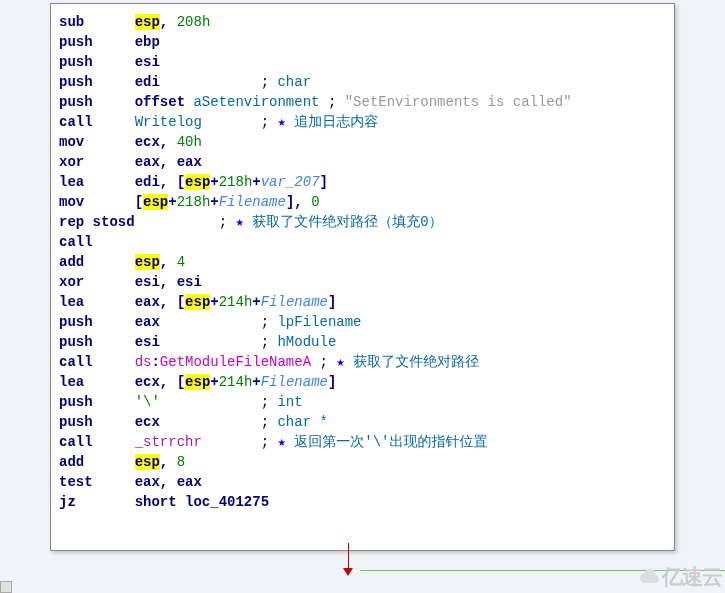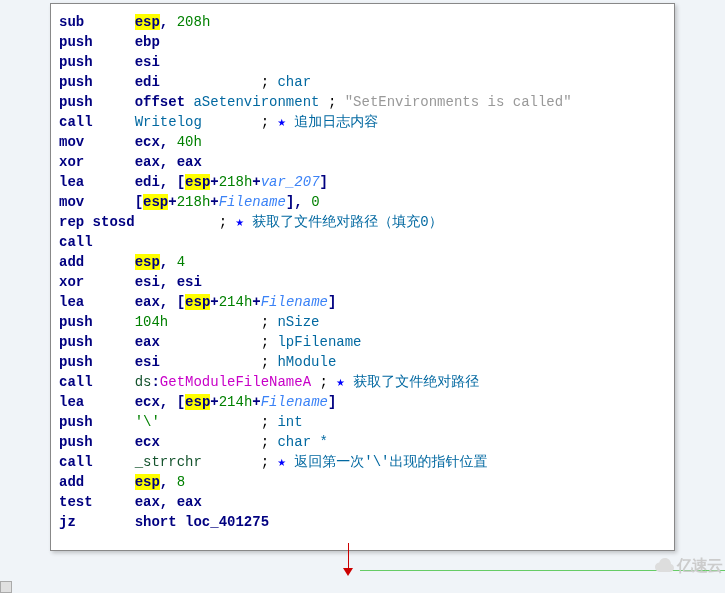--- a/index.html
+++ b/index.html
@@ -28,21 +28,21 @@
     }
     .code-line {
       white-space: pre;
       line-height: 20px;
       height: 20px;
     }
     .c-navy { color: #000080; font-weight: bold; }
     .c-green { color: #008000; }
     .c-blue { color: #0369a1; }
     .c-teal { color: #3b82f6; font-style: italic; }
-    .c-olive { color: #14532d; }
+    .c-olive { color: #a21caf; }
     .c-magenta { color: #c800c8; }
     .c-gray { color: #999; }
     .c-black { color: #000; }
     .c-star { color: #0000ff; }
     .hl-esp {
       background: #ffff00;
       color: #000080;
       font-weight: bold;
     }
     .arrow-box {
@@ -79,24 +79,24 @@
       bottom: 0;
       left: 0;
       width: 12px;
       height: 12px;
       background: #e0e0e0;
       border: 1px solid #aaa;
     }
     .watermark {
       position: absolute;
       right: 3px;
-      bottom: 15px;
+      bottom: 2px;
       color: #ccc;
       font-family: sans-serif;
-      font-size: 16px;
+      font-size: 21px;
       font-weight: bold;
       letter-spacing: -1px;
     }
     .watermark-cloud {
       display: inline-block;
       vertical-align: middle;
     }
   </style>
 </head>
 <body>
@@ -111,21 +111,20 @@
       <div class="code-line"><span class="c-navy">call</span><span>     </span><span class="c-blue">Writelog</span><span class="c-black">       ; </span><span class="c-star">★</span><span class="c-blue"> 追加日志内容</span></div>
       <div class="code-line"><span class="c-navy">mov</span><span>      </span><span class="c-navy">ecx</span><span class="c-navy">, </span><span class="c-green">40h</span></div>
       <div class="code-line"><span class="c-navy">xor</span><span>      </span><span class="c-navy">eax</span><span class="c-navy">, </span><span class="c-navy">eax</span></div>
       <div class="code-line"><span class="c-navy">lea</span><span>      </span><span class="c-navy">edi</span><span class="c-navy">, [</span><span class="hl-esp">esp</span><span class="c-navy">+</span><span class="c-green">218h</span><span class="c-navy">+</span><span class="c-teal">var_207</span><span class="c-navy">]</span></div>
       <div class="code-line"><span class="c-navy">mov</span><span>      </span><span class="c-navy">[</span><span class="hl-esp">esp</span><span class="c-navy">+</span><span class="c-green">218h</span><span class="c-navy">+</span><span class="c-teal">Filename</span><span class="c-navy">], </span><span class="c-green">0</span></div>
       <div class="code-line"><span class="c-navy">rep stosd</span><span class="c-black">          ; </span><span class="c-star">★</span><span class="c-blue"> 获取了文件绝对路径（填充0）</span></div>
       <div class="code-line"><span class="c-navy">call</span></div>
       <div class="code-line"><span class="c-navy">add</span><span>      </span><span class="hl-esp">esp</span><span class="c-navy">, </span><span class="c-green">4</span></div>
       <div class="code-line"><span class="c-navy">xor</span><span>      </span><span class="c-navy">esi</span><span class="c-navy">, </span><span class="c-navy">esi</span></div>
       <div class="code-line"><span class="c-navy">lea</span><span>      </span><span class="c-navy">eax</span><span class="c-navy">, [</span><span class="hl-esp">esp</span><span class="c-navy">+</span><span class="c-green">214h</span><span class="c-navy">+</span><span class="c-teal">Filename</span><span class="c-navy">]</span></div>
-      <div class="code-line"><span class="c-navy">push</span><span>     </span><span class="c-green">104h</span><span class="c-black">           ; </span><span class="c-blue">nSize</span></div>
       <div class="code-line"><span class="c-navy">push</span><span>     </span><span class="c-navy">eax</span><span class="c-black">            ; </span><span class="c-blue">lpFilename</span></div>
       <div class="code-line"><span class="c-navy">push</span><span>     </span><span class="c-navy">esi</span><span class="c-black">            ; </span><span class="c-blue">hModule</span></div>
       <div class="code-line"><span class="c-navy">call</span><span>     </span><span class="c-olive">ds</span><span class="c-navy">:</span><span class="c-magenta">GetModuleFileNameA</span><span class="c-black"> ; </span><span class="c-star">★</span><span class="c-blue"> 获取了文件绝对路径</span></div>
       <div class="code-line"><span class="c-navy">lea</span><span>      </span><span class="c-navy">ecx</span><span class="c-navy">, [</span><span class="hl-esp">esp</span><span class="c-navy">+</span><span class="c-green">214h</span><span class="c-navy">+</span><span class="c-teal">Filename</span><span class="c-navy">]</span></div>
       <div class="code-line"><span class="c-navy">push</span><span>     </span><span class="c-green">'\'</span><span class="c-black">            ; </span><span class="c-blue">int</span></div>
       <div class="code-line"><span class="c-navy">push</span><span>     </span><span class="c-navy">ecx</span><span class="c-black">            ; </span><span class="c-blue">char *</span></div>
       <div class="code-line"><span class="c-navy">call</span><span>     </span><span class="c-olive">_strrchr</span><span class="c-black">       ; </span><span class="c-star">★</span><span class="c-blue"> 返回第一次'\'出现的指针位置</span></div>
       <div class="code-line"><span class="c-navy">add</span><span>      </span><span class="hl-esp">esp</span><span class="c-navy">, </span><span class="c-green">8</span></div>
       <div class="code-line"><span class="c-navy">test</span><span>     </span><span class="c-navy">eax</span><span class="c-navy">, </span><span class="c-navy">eax</span></div>
       <div class="code-line"><span class="c-navy">jz</span><span>       </span><span class="c-navy">short</span><span class="c-black"> </span><span class="c-navy">loc_401275</span></div>

